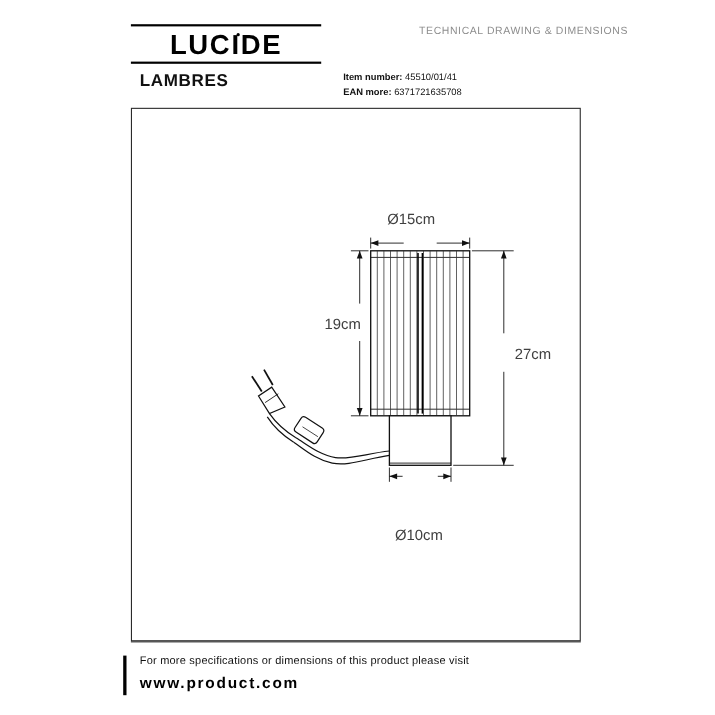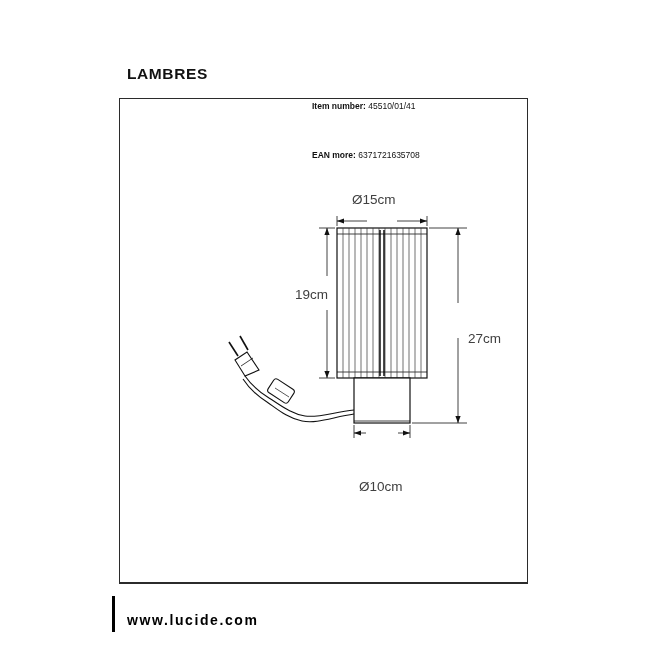--- a/index.html
+++ b/index.html
@@ -79,21 +79,21 @@
   }
 
   .meta {
     position: absolute;
     left: 312px;
     top: 64px;
     font-size: 8.5px;
     line-height: 13px;
     color: #111;
   }
-  .meta .row { white-space: nowrap; margin-top: 36px; }
+  .meta .row { white-space: nowrap; }
   .meta .k { font-weight: 700; }
   .meta .v { font-weight: 400; }
 
   
   .frame {
     position: absolute;
     left: 119px;
     top: 98px;
     width: 409px;
     height: 485px;
@@ -147,29 +147,34 @@
 
   .dimtext {
     position: absolute;
     font-size: 13.5px;
     color: #404040;
     font-family: "Liberation Sans", sans-serif;
     white-space: nowrap;
   }
   .dim-top   { left: 352px; top: 192px; }
   .dim-left  { left: 283px; top: 287px; margin-left: 12px; }
-  .dim-right { left: 468px; top: 314px; margin-top: 17px; }
+  .dim-right { left: 468px; top: 314px; }
   .dim-bot   { left: 359px; top: 438px; margin-top: 41px; }
 </style>
 </head>
 <body>
 
 <div class="page">
 
-
+  <div class="logo">
+    <div class="logo-text">LUCIDE</div>
+    <div class="logo-dot"></div>
+  </div>
+
+  <div class="tech-label">TECHNICAL DRAWING &amp; DIMENSIONS</div>
 
   <div class="product-name">LAMBRES</div>
 
   <div class="meta">
     <div class="row">
       <span class="k">Item number:</span>
       <span class="v">45510/01/41</span>
     </div>
     <div class="row">
       <span class="k">EAN more:</span>
@@ -264,15 +269,16 @@
     </g>
   </svg>
 
   <div class="dimtext dim-top">Ø15cm</div>
   <div class="dimtext dim-left">19cm</div>
   <div class="dimtext dim-right">27cm</div>
   <div class="dimtext dim-bot">Ø10cm</div>
 
   <div class="footer-rule"></div>
   <div class="left-bar"></div>
-  <div class="footer-url">www.lucide.com</div>
+  <div class="footer-text">For more specifications or dimensions of this product please visit</div>
+  <div class="footer-url">www.product.com</div>
 
 </div>
 
 </body></html>

